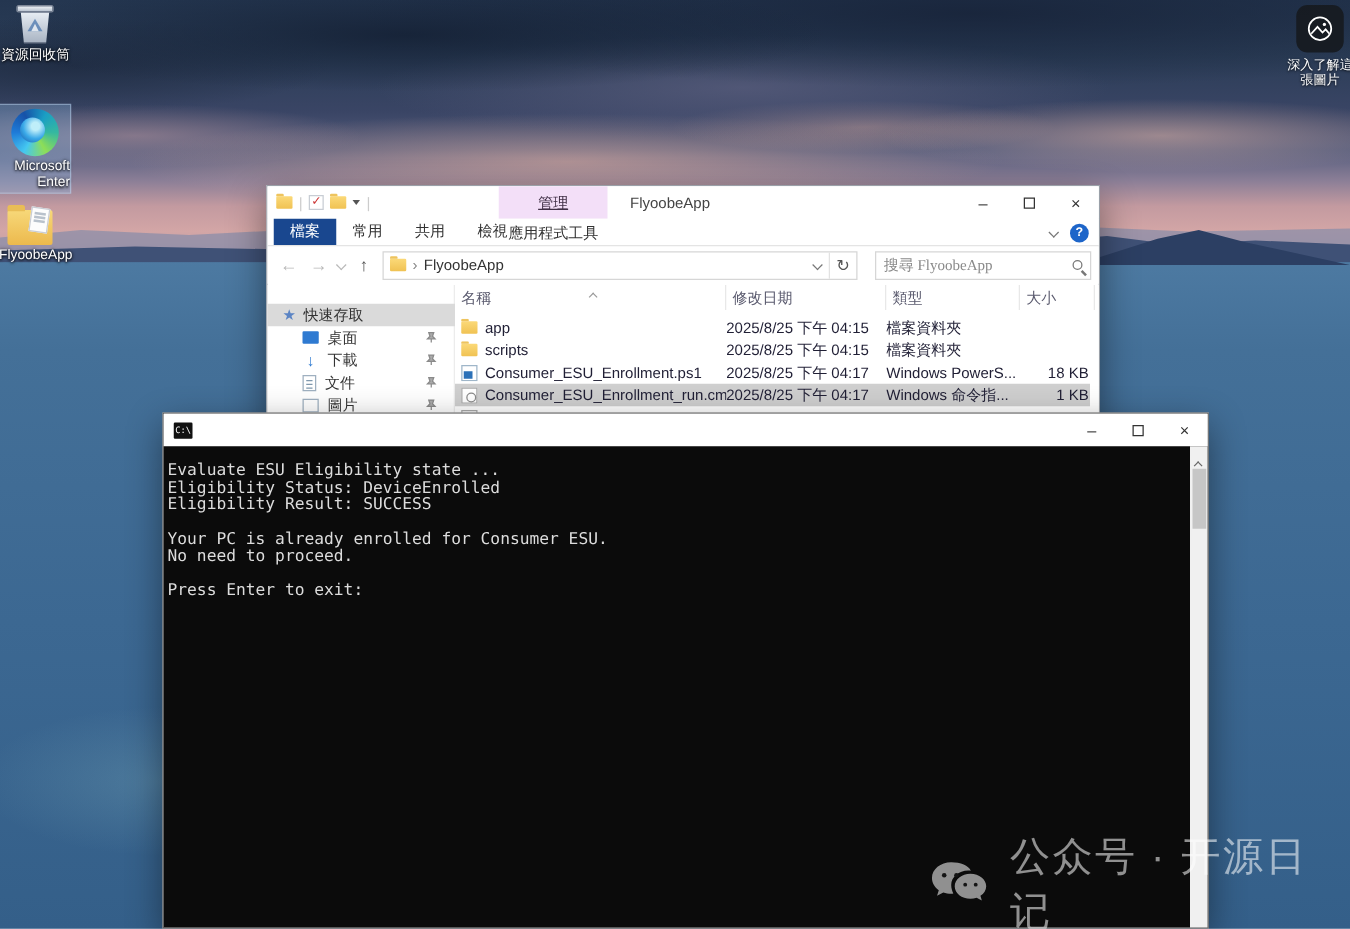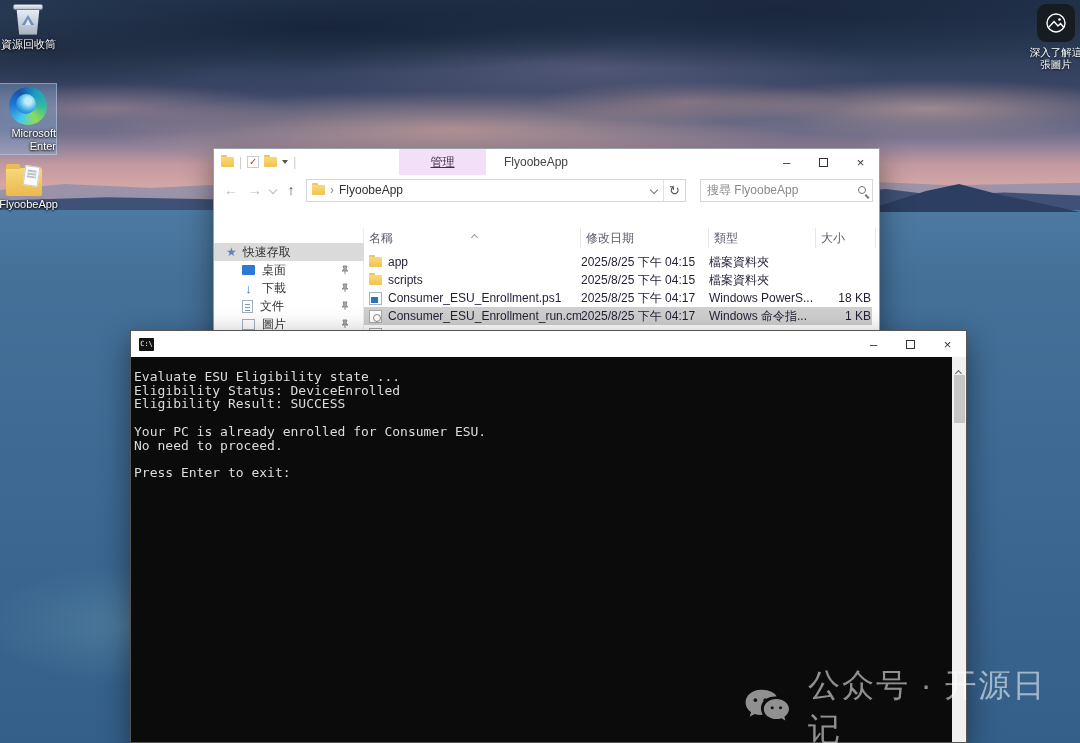--- a/index.html
+++ b/index.html
@@ -84,21 +84,21 @@
   .help-circle { width:15px; height:15px; border-radius:50%; background:#1d65c9; color:#fff; font-size:10px; font-weight:bold; display:flex; align-items:center; justify-content:center; }
   .ex-addrrow { height:30px; display:flex; align-items:center; background:#fff; padding-left:8px; gap:6px; }
   .nav-arrow { color:#b9b9b9; font-size:14px; width:18px; text-align:center; }
   .nav-up { color:#555; }
   .addr-box { width:380px; height:23px; border:1px solid #d6d6d6; display:flex; align-items:center; padding-left:5px; gap:5px; position:relative; }
   .addr-crumb { color:#333; }
   .addr-right { position:absolute; right:0; top:0; height:100%; display:flex; align-items:center; }
   .addr-refresh { width:22px; height:100%; border-left:1px solid #e2e2e2; display:flex; align-items:center; justify-content:center; color:#555; font-size:13px; }
   .addr-chev { width:18px; display:flex; justify-content:center; }
   .search-box { width:173px; height:23px; border:1px solid #d6d6d6; margin-left:8px; display:flex; align-items:center; position:relative; }
-  .search-box input { border:none; outline:none; width:145px; font-size:12px; padding-left:6px; font-family:Liberation Sans, sans-serif; color:#333; background:transparent; }
+  .search-box input { border:none; outline:none; width:145px; font-size:12px; padding-left:6px; font-family:Liberation Serif, serif; color:#333; background:transparent; }
   .search-box input::placeholder { color:#8a8a8a; }
   .mag { position:absolute; right:6px; width:8px; height:8px; border:1.5px solid #777; border-radius:50%; }
   .mag::after { content:""; position:absolute; left:7px; top:7px; width:5px; height:1.5px; background:#777; transform:rotate(45deg); transform-origin:0 0; }
   .ex-main { position:absolute; left:0; right:0; top:79px; bottom:0; background:#fff; }
   .sidebar { position:absolute; left:0; top:0; bottom:0; width:150px; border-right:1px solid #ececec; }
   .side-row { position:absolute; left:0; width:150px; height:18px; display:flex; align-items:center; color:#333; }
   .side-row .pin { position:absolute; right:14px; }
   .star { color:#5b84c4; font-size:12px; margin:0 6px 0 12px; }
   .ind { margin-left:28px; margin-right:7px; }
   .ico-monitor { width:13px; height:10px; background:#2f7ad1; border-radius:1px; display:inline-block; }
@@ -199,20 +199,31 @@
     <div class="ex-title">FlyoobeApp</div>
     <div class="ex-controls">
       <span class="wc-btn">–</span>
       <span class="wc-btn">
           <span class="wc-box"></span>
         </span>
       <span class="wc-btn">×</span>
     </div>
   </div>
 
+  <div class="ex-tabrow">
+    <span class="tab tab-file">檔案</span>
+    <span class="tab">常用</span>
+    <span class="tab">共用</span>
+    <span class="tab">檢視</span>
+    <span class="tab tab-apptools">應用程式工具</span>
+    <span class="ribbon-right">
+      <span class="chev down"></span>
+      <span class="help-circle">?</span>
+    </span>
+  </div>
 
   <div class="ex-addrrow">
     <span class="nav-arrow">←</span>
     <span class="nav-arrow">→</span>
     <span class="chev down" style="border-color:#b9b9b9;"></span>
     <span class="nav-arrow nav-up">↑</span>
     <div class="addr-box">
       <span class="mini-folder"></span>
       <span style="color:#888;">›</span>
       <span class="addr-crumb">FlyoobeApp</span>

